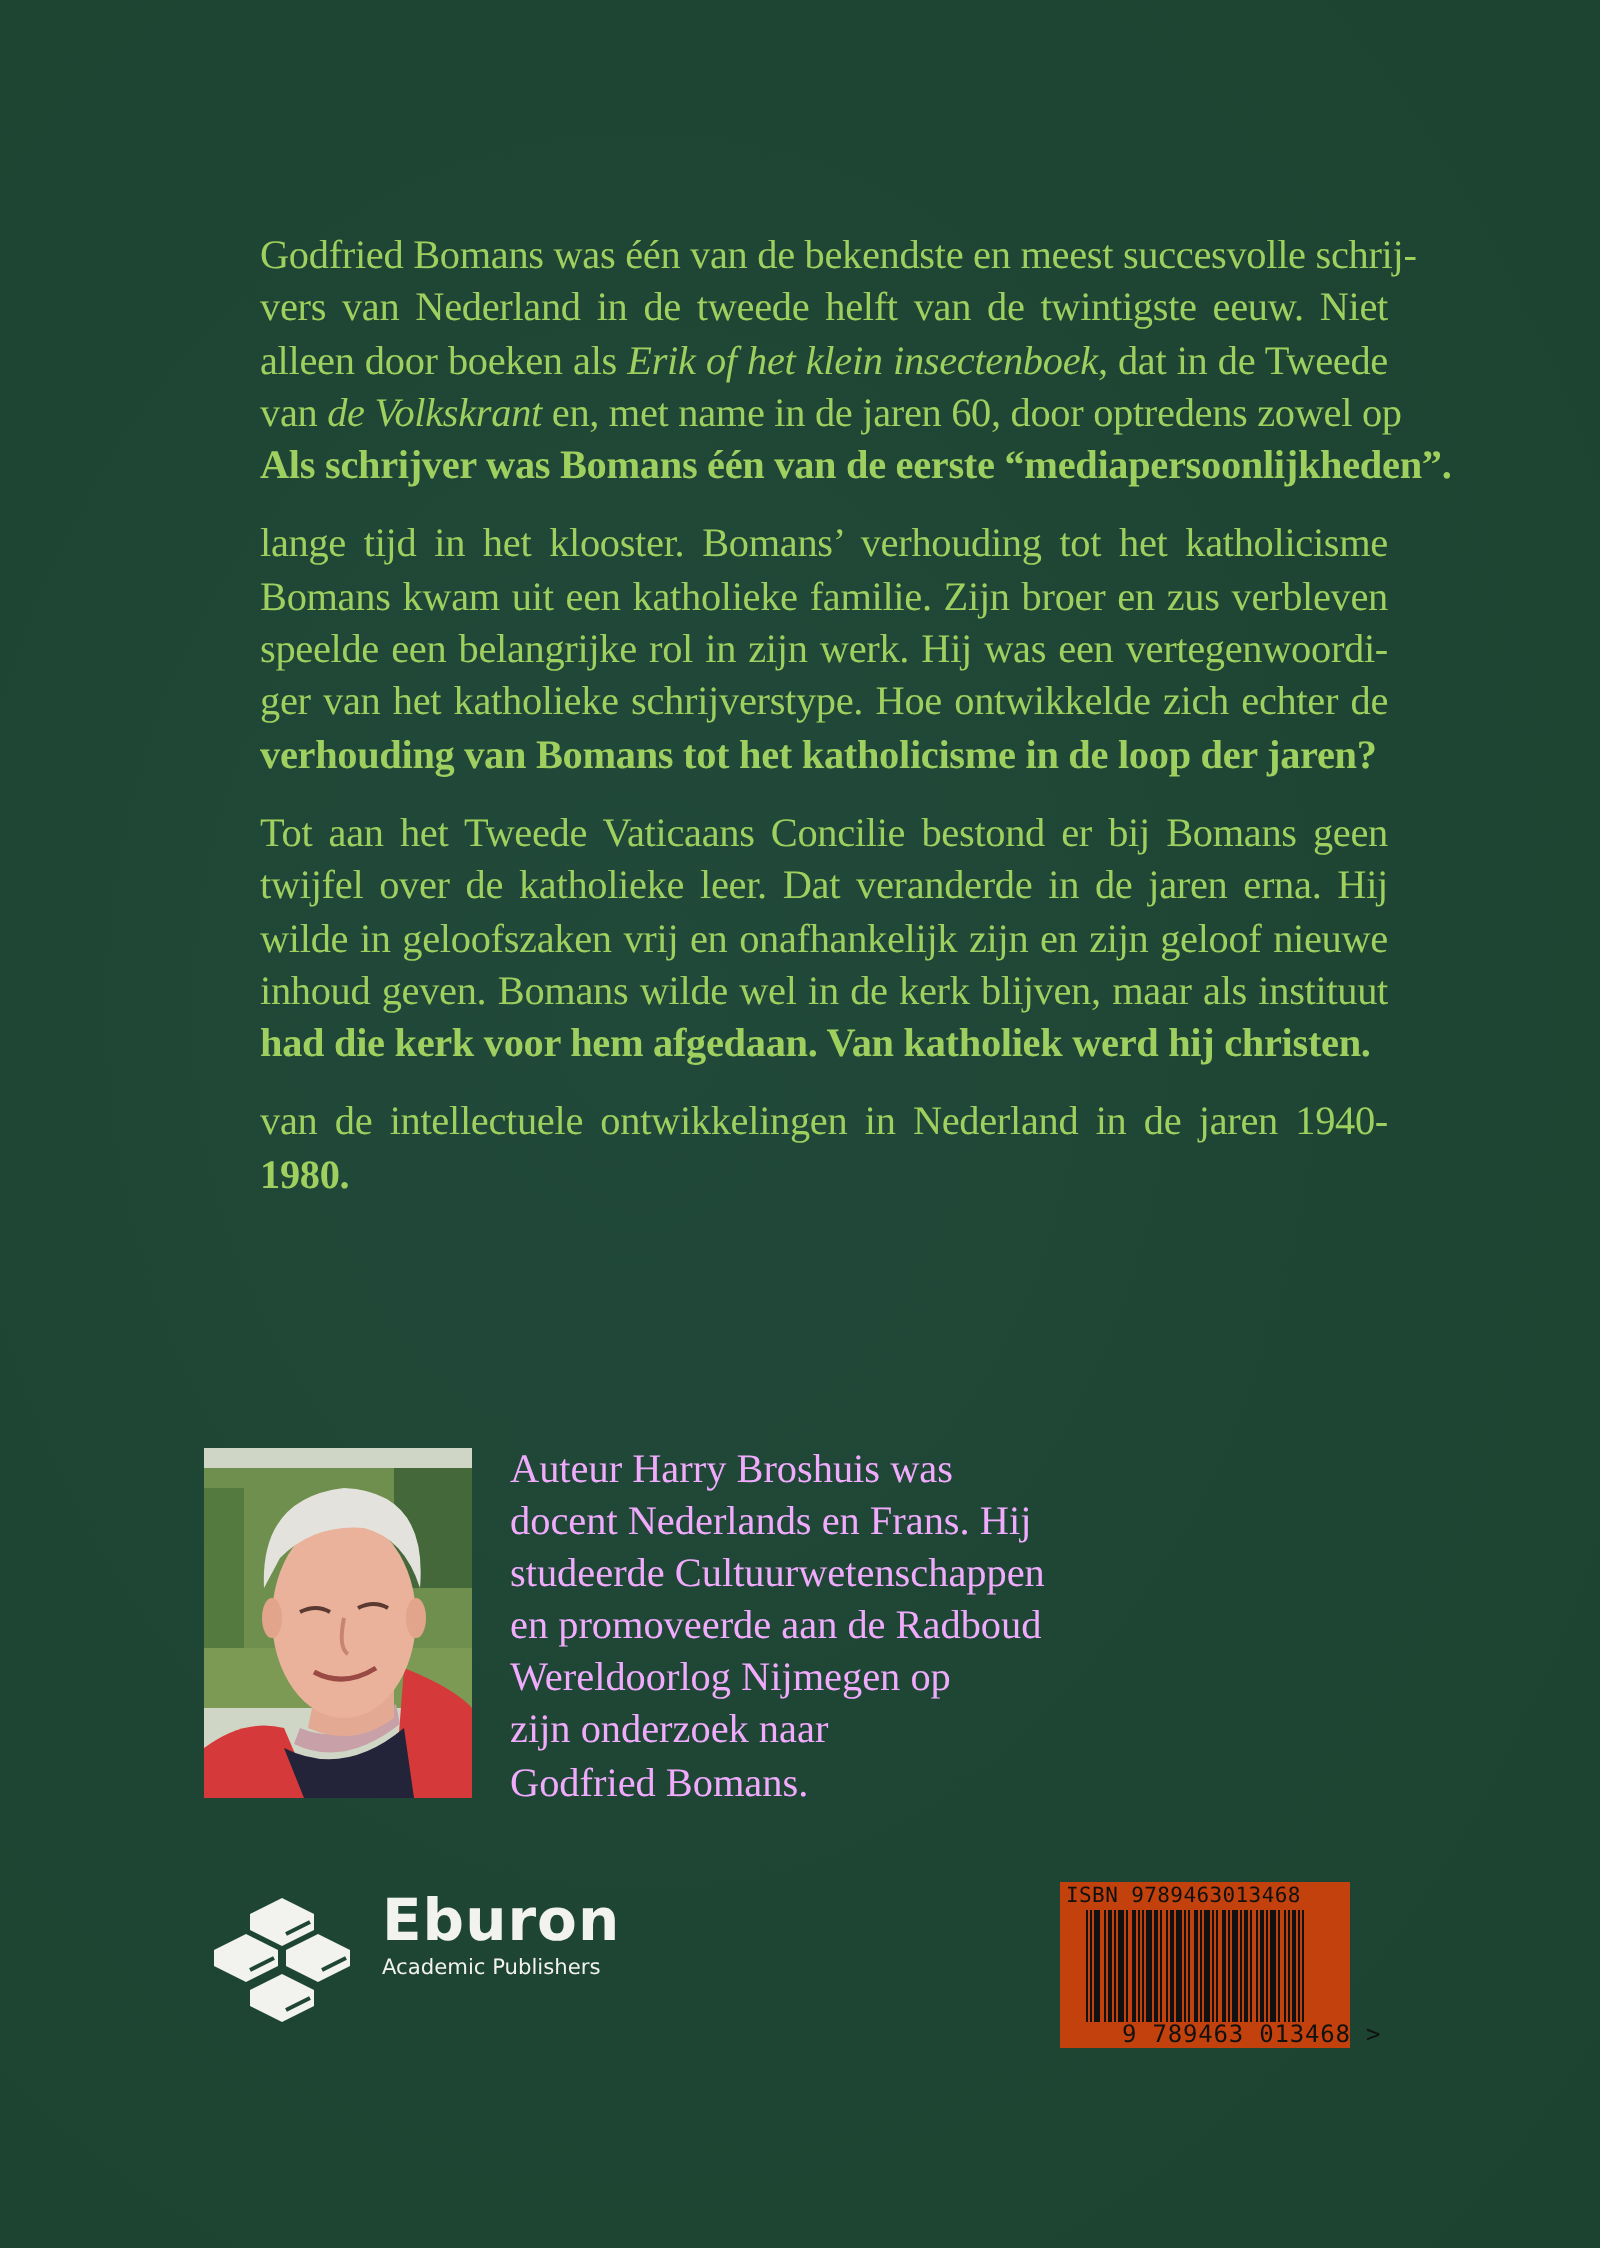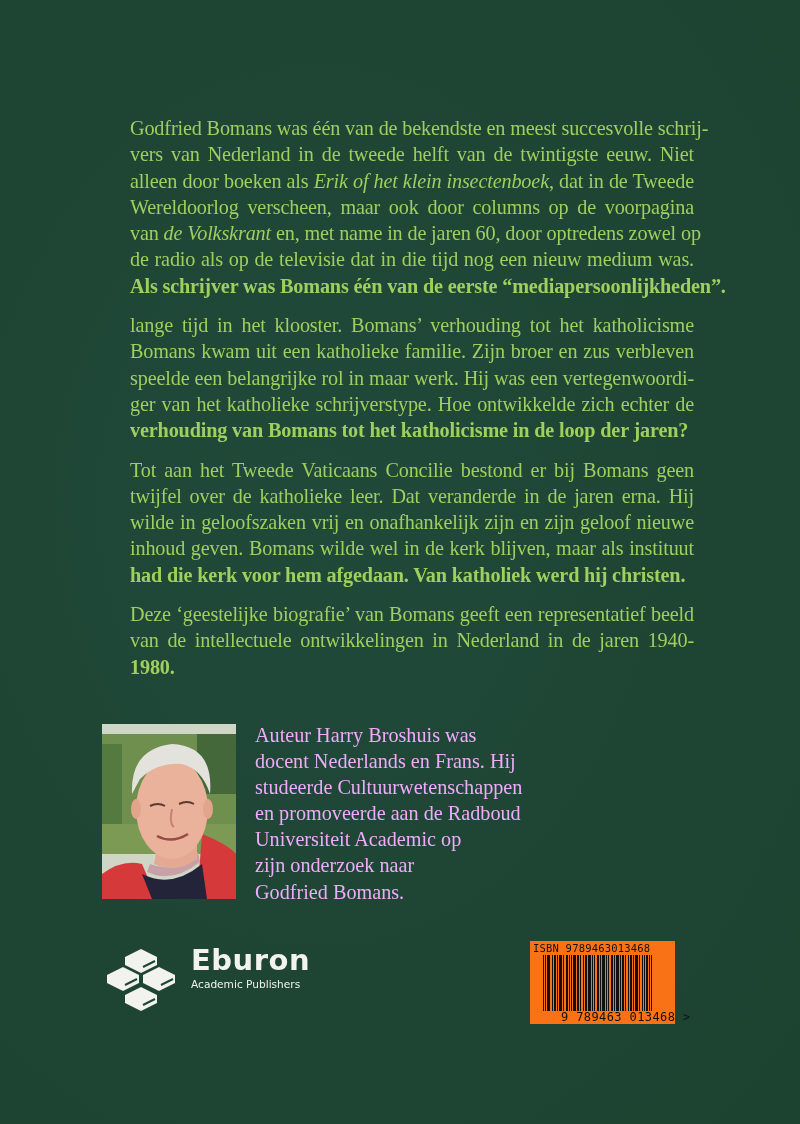--- a/index.html
+++ b/index.html
@@ -37,63 +37,60 @@
   .bio .bline { display: block; white-space: nowrap; }
 
   .logo { position: absolute; left: 105px; top: 945px; display: flex; }
   .logo-mark { width: 72px; height: 72px; }
   .logo-text { margin-left: 14px; color: #f2f2ee; font-family: "DejaVu Sans", "Liberation Sans", sans-serif; }
   .logo-name { display: block; font-size: 29px; font-weight: bold; line-height: 30px; letter-spacing: 0.5px; }
   .logo-sub { display: block; font-size: 10.6px; line-height: 14px; margin-top: 2px; }
 
   .barcode {
     position: absolute; left: 530px; top: 941px; width: 145px; height: 83px;
-    background: #f97316; box-sizing: border-box; padding: 1px 2px 0 3px;
+    background: #c2410c; box-sizing: border-box; padding: 1px 2px 0 3px;
     font-family: "DejaVu Sans Mono", "Liberation Mono", monospace; color: #111;
   }
   .isbn-top { display: block; font-size: 10.5px; letter-spacing: 0.2px; line-height: 12px; }
   .bars { display: flex; align-items: stretch; height: 56px; margin-left: 10px; margin-top: 1px; }
   .bars span { background: #111; margin-right: 1.2px; }
   .isbn-bottom { display: block; font-size: 12px; line-height: 13px; letter-spacing: 0.4px; white-space: pre; margin-left: 28px; }
 </style>
 </head>
 <body>
 
 <div class="cover">
 
   <div class="blurb">
 
     <p class="para">
       <span class="line">Godfried Bomans was één van de bekendste en meest succesvolle schrij-</span>
       <span class="line">vers van Nederland in de tweede helft van de twintigste eeuw. Niet</span>
       <span class="line"><span>alleen door boeken als </span><em>Erik of het klein insectenboek</em><span>, dat in de Tweede</span></span>
-      <span class="line">Wereldoorlog verscheen, maar ook door columns op de voorpagina</span>
       <span class="line"><span>van </span><em>de Volkskrant</em><span> en, met name in de jaren 60, door optredens zowel op</span></span>
-      <span class="line">de radio als op de televisie dat in die tijd nog een nieuw medium was.</span>
       <span class="line last">Als schrijver was Bomans één van de eerste “mediapersoonlijkheden”.</span>
     </p>
 
     <p class="para">
       <span class="line">lange tijd in het klooster. Bomans’ verhouding tot het katholicisme</span>
       <span class="line">Bomans kwam uit een katholieke familie. Zijn broer en zus verbleven</span>
-      <span class="line">speelde een belangrijke rol in maar werk. Hij was een vertegenwoordi-</span>
+      <span class="line">speelde een belangrijke rol in zijn werk. Hij was een vertegenwoordi-</span>
       <span class="line">ger van het katholieke schrijverstype. Hoe ontwikkelde zich echter de</span>
       <span class="line last">verhouding van Bomans tot het katholicisme in de loop der jaren?</span>
     </p>
 
     <p class="para">
       <span class="line">Tot aan het Tweede Vaticaans Concilie bestond er bij Bomans geen</span>
       <span class="line">twijfel over de katholieke leer. Dat veranderde in de jaren erna. Hij</span>
       <span class="line">wilde in geloofszaken vrij en onafhankelijk zijn en zijn geloof nieuwe</span>
       <span class="line">inhoud geven. Bomans wilde wel in de kerk blijven, maar als instituut</span>
       <span class="line last">had die kerk voor hem afgedaan. Van katholiek werd hij christen.</span>
     </p>
 
     <p class="para">
-      <span class="line">Deze ‘geestelijke biografie’ van Bomans geeft een representatief beeld</span>
       <span class="line">van de intellectuele ontwikkelingen in Nederland in de jaren 1940-</span>
       <span class="line last">1980.</span>
     </p>
   </div>
 
   <div class="author-photo" title="Portrait photo of author Harry Broshuis">
     <svg width="134" height="175" viewBox="0 0 134 175">
       <rect width="134" height="175" fill="#cfd6c6"></rect>
       <rect y="10" width="134" height="110" fill="#6f8f4e"></rect>
       <rect x="95" y="10" width="39" height="60" fill="#44683a"></rect>
@@ -123,21 +120,21 @@
 
       <path d="M55 112 Q70 120 86 110" stroke="#9a4a44" stroke-width="2.5" fill="none"></path>
     </svg>
   </div>
 
   <div class="bio">
     <span class="bline">Auteur Harry Broshuis was</span>
     <span class="bline">docent Nederlands en Frans. Hij</span>
     <span class="bline">studeerde Cultuurwetenschappen</span>
     <span class="bline">en promoveerde aan de Radboud</span>
-    <span class="bline">Universiteit Academic op</span>
+    <span class="bline">Wereldoorlog Nijmegen op</span>
     <span class="bline">zijn onderzoek naar</span>
     <span class="bline">Godfried Bomans.</span>
   </div>
 
   <div class="logo">
     <svg class="logo-mark" viewBox="0 0 72 72">
       <g fill="#f2f2ee">
 
         <path d="M36 4 L52 12 L52 20 L36 28 L20 20 L20 12 Z"></path>
 

